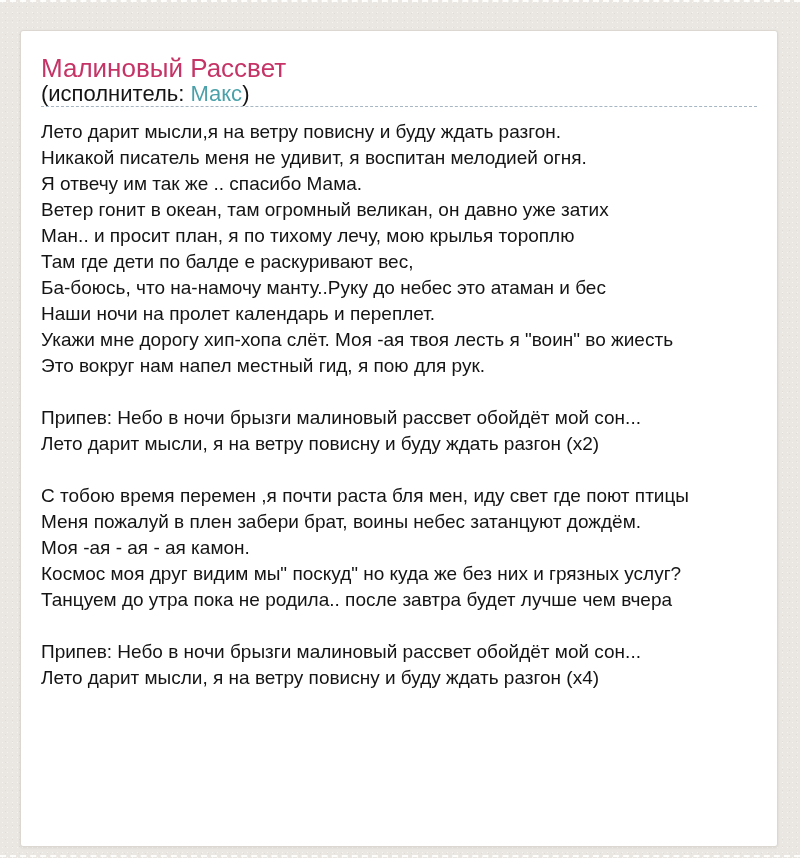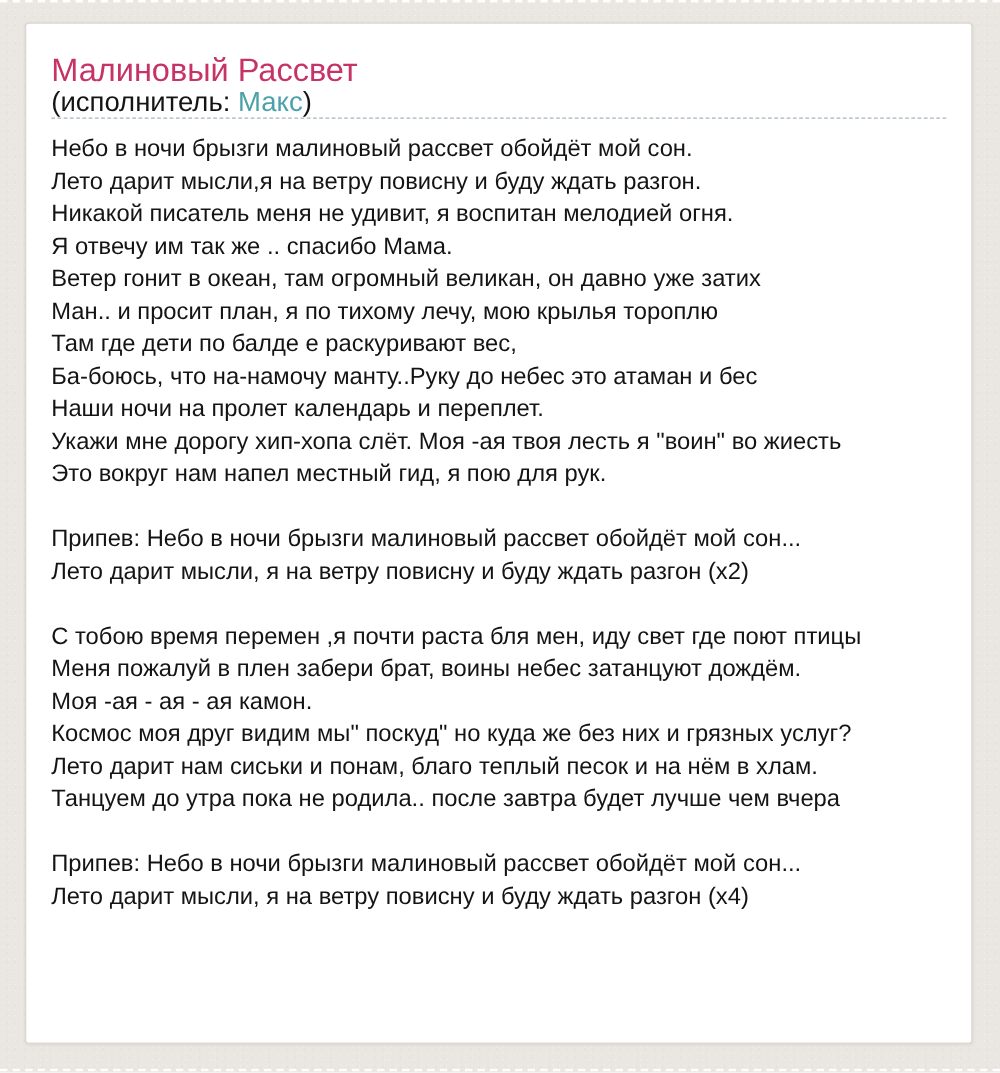--- a/index.html
+++ b/index.html
@@ -17,21 +17,21 @@
     font-family: "Liberation Sans", "DejaVu Sans", sans-serif;
   }
   .page-edge {
     position: absolute; left: 0; right: 0; height: 0;
     border-top: 2px dashed rgba(255,255,255,0.9);
   }
   .page-edge.top { top: 0; }
   .page-edge.bottom { bottom: 1px; }
   .card {
     position: absolute;
-    left: 20px; top: 18px;
+    left: 20px; top: 30px;
     width: 758px; height: 817px;
     box-sizing: border-box;
     background: var(--card_bg, #ffffff);
     border: 1px solid var(--card_border, #dcd7d1);
     border-radius: 3px;
     box-shadow: 0 1px 3px rgba(0,0,0,0.07);
     padding: 23px 20px 0 20px;
     overflow: hidden;
   }
   .song-title {
@@ -72,42 +72,40 @@
 <div class="page-edge top"></div>
 
 <div class="card">
   <h1 class="song-title">Малиновый Рассвет</h1>
   <div class="artist-line"><span>(исполнитель:</span>
     <a class="artist-link">Макс</a><span>)</span>
   </div>
   <div class="separator"></div>
   <div class="lyrics">
       <div class="lyrics-block">
-        <div class="lyrics-line">Небо в ночи брызги малиновый рассвет обойдёт мой сон.</div>
         <div class="lyrics-line">Лето дарит мысли,я на ветру повисну и буду ждать разгон.</div>
         <div class="lyrics-line">Никакой писатель меня не удивит, я воспитан мелодией огня.</div>
         <div class="lyrics-line">Я отвечу им так же .. спасибо Мама.</div>
         <div class="lyrics-line">Ветер гонит в океан, там огромный великан, он давно уже затих</div>
         <div class="lyrics-line">Ман.. и просит план, я по тихому лечу, мою крылья тороплю</div>
         <div class="lyrics-line">Там где дети по балде е раскуривают вес,</div>
         <div class="lyrics-line">Ба-боюсь, что на-намочу манту..Руку до небес это атаман и бес</div>
         <div class="lyrics-line">Наши ночи на пролет календарь и переплет.</div>
         <div class="lyrics-line">Укажи мне дорогу хип-хопа слёт. Моя -ая твоя лесть я "воин" во жиесть</div>
         <div class="lyrics-line">Это вокруг нам напел местный гид, я пою для рук.</div>
       </div>
       <div class="lyrics-block">
         <div class="lyrics-line">Припев: Небо в ночи брызги малиновый рассвет обойдёт мой сон...</div>
         <div class="lyrics-line">Лето дарит мысли, я на ветру повисну и буду ждать разгон (х2)</div>
       </div>
       <div class="lyrics-block">
         <div class="lyrics-line">С тобою время перемен ,я почти раста бля мен, иду свет где поют птицы</div>
         <div class="lyrics-line">Меня пожалуй в плен забери брат, воины небес затанцуют дождём.</div>
         <div class="lyrics-line">Моя -ая - ая - ая камон.</div>
         <div class="lyrics-line">Космос моя друг видим мы" поскуд" но куда же без них и грязных услуг?</div>
-        <div class="lyrics-line">Лето дарит нам сиськи и понам, благо теплый песок и на нём в хлам.</div>
         <div class="lyrics-line">Танцуем до утра пока не родила.. после завтра будет лучше чем вчера</div>
       </div>
       <div class="lyrics-block">
         <div class="lyrics-line">Припев: Небо в ночи брызги малиновый рассвет обойдёт мой сон...</div>
         <div class="lyrics-line">Лето дарит мысли, я на ветру повисну и буду ждать разгон (х4)</div>
       </div>
     </div>
 </div>
 
 <div class="page-edge bottom"></div>

